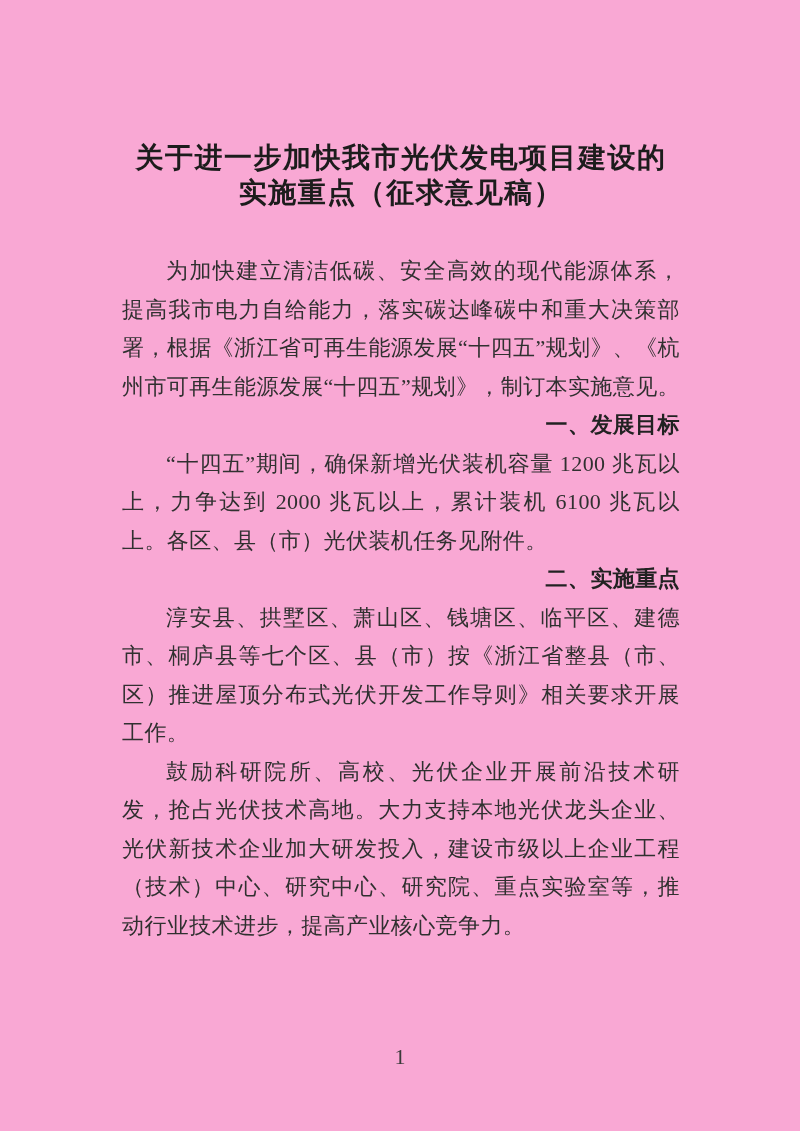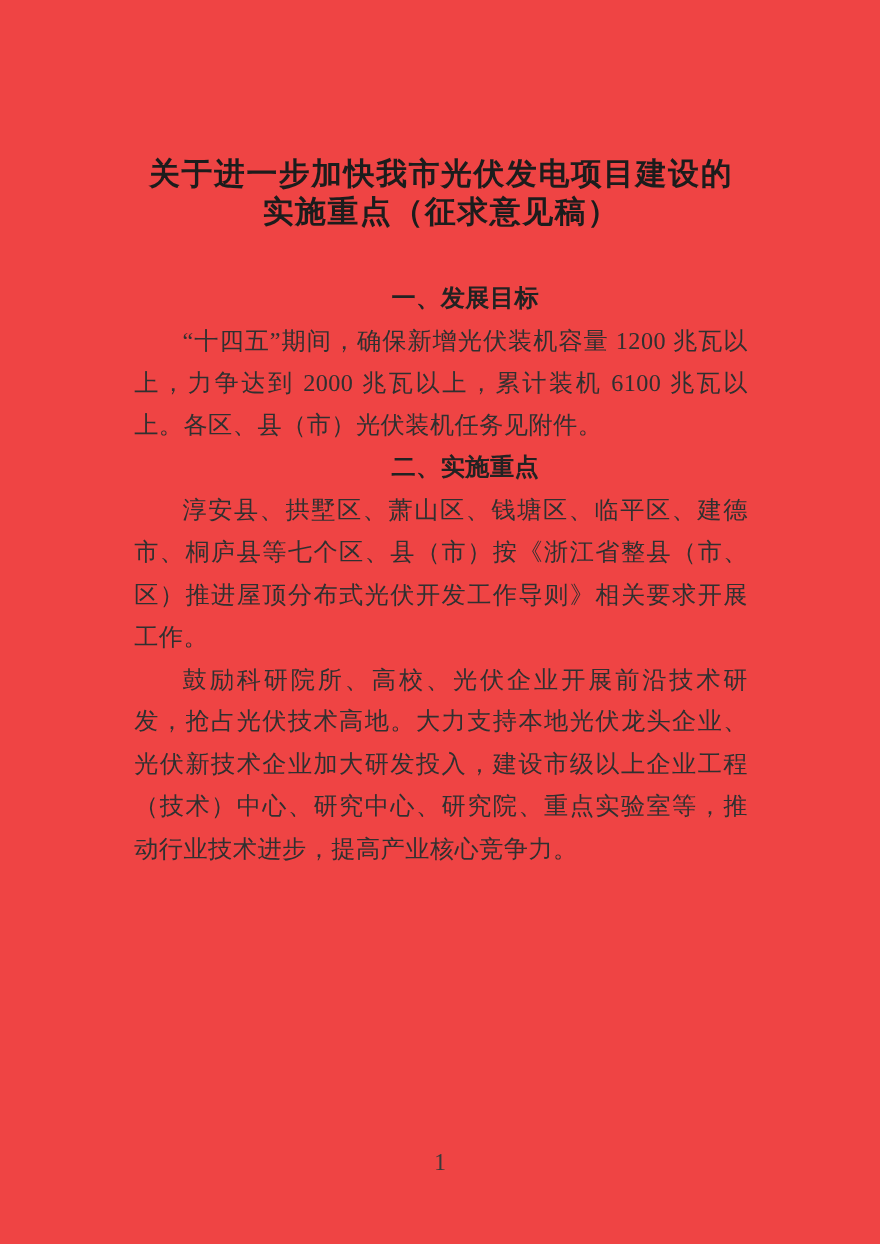--- a/index.html
+++ b/index.html
@@ -5,21 +5,21 @@
   html, body {
     margin: 0;
     padding: 0;
     background: #ffffff;
   }
   .page {
     position: relative;
     width: 800px;
     height: 1131px;
     margin: 0 auto;
-    background: #ef4444;
+    background: #f9a8d4;
     overflow: hidden;
     font-family: "Liberation Serif", "DejaVu Serif", serif;
     color: #2e2e2e;
   }
   .content {
     position: absolute;
     left: 122px;
     top: 140px;
     width: 558px;
   }
@@ -48,21 +48,21 @@
     text-indent: 2em;
   }
   .sec-heading {
     margin: 0;
     text-indent: 2em;
     font-family: Liberation Serif, serif;
     font-weight: 700;
     font-size: 22px;
     line-height: 38.5px;
     color: #222222;
-    text-align: center;
+    text-align: right;
   }
   .subsec-heading {
     margin: 0;
     text-indent: 2em;
     font-size: 22px;
     line-height: 38.5px;
     color: #2b2b2b;
     text-align: left;
   }
   .page-number {
@@ -82,20 +82,21 @@
 <div class="page">
   <div class="content">
 
     <h1 class="doc-title">
       <span class="title-line">关于进一步加快我市光伏发电项目建设的</span>
       <span class="title-line">实施重点（征求意见稿）</span>
     </h1>
 
     <div class="doc-body">
 
+      <p>为加快建立清洁低碳、安全高效的现代能源体系，提高我市电力自给能力，落实碳达峰碳中和重大决策部署，根据《浙江省可再生能源发展“十四五”规划》、《杭州市可再生能源发展“十四五”规划》，制订本实施意见。</p>
 
       <p class="sec-heading">一、发展目标</p>
 
       <p>“十四五”期间，确保新增光伏装机容量 1200 兆瓦以上，力争达到 2000 兆瓦以上，累计装机 6100 兆瓦以上。各区、县（市）光伏装机任务见附件。</p>
 
       <p class="sec-heading">二、实施重点</p>
 
 
       <p>淳安县、拱墅区、萧山区、钱塘区、临平区、建德市、桐庐县等七个区、县（市）按《浙江省整县（市、区）推进屋顶分布式光伏开发工作导则》相关要求开展工作。</p>
 

